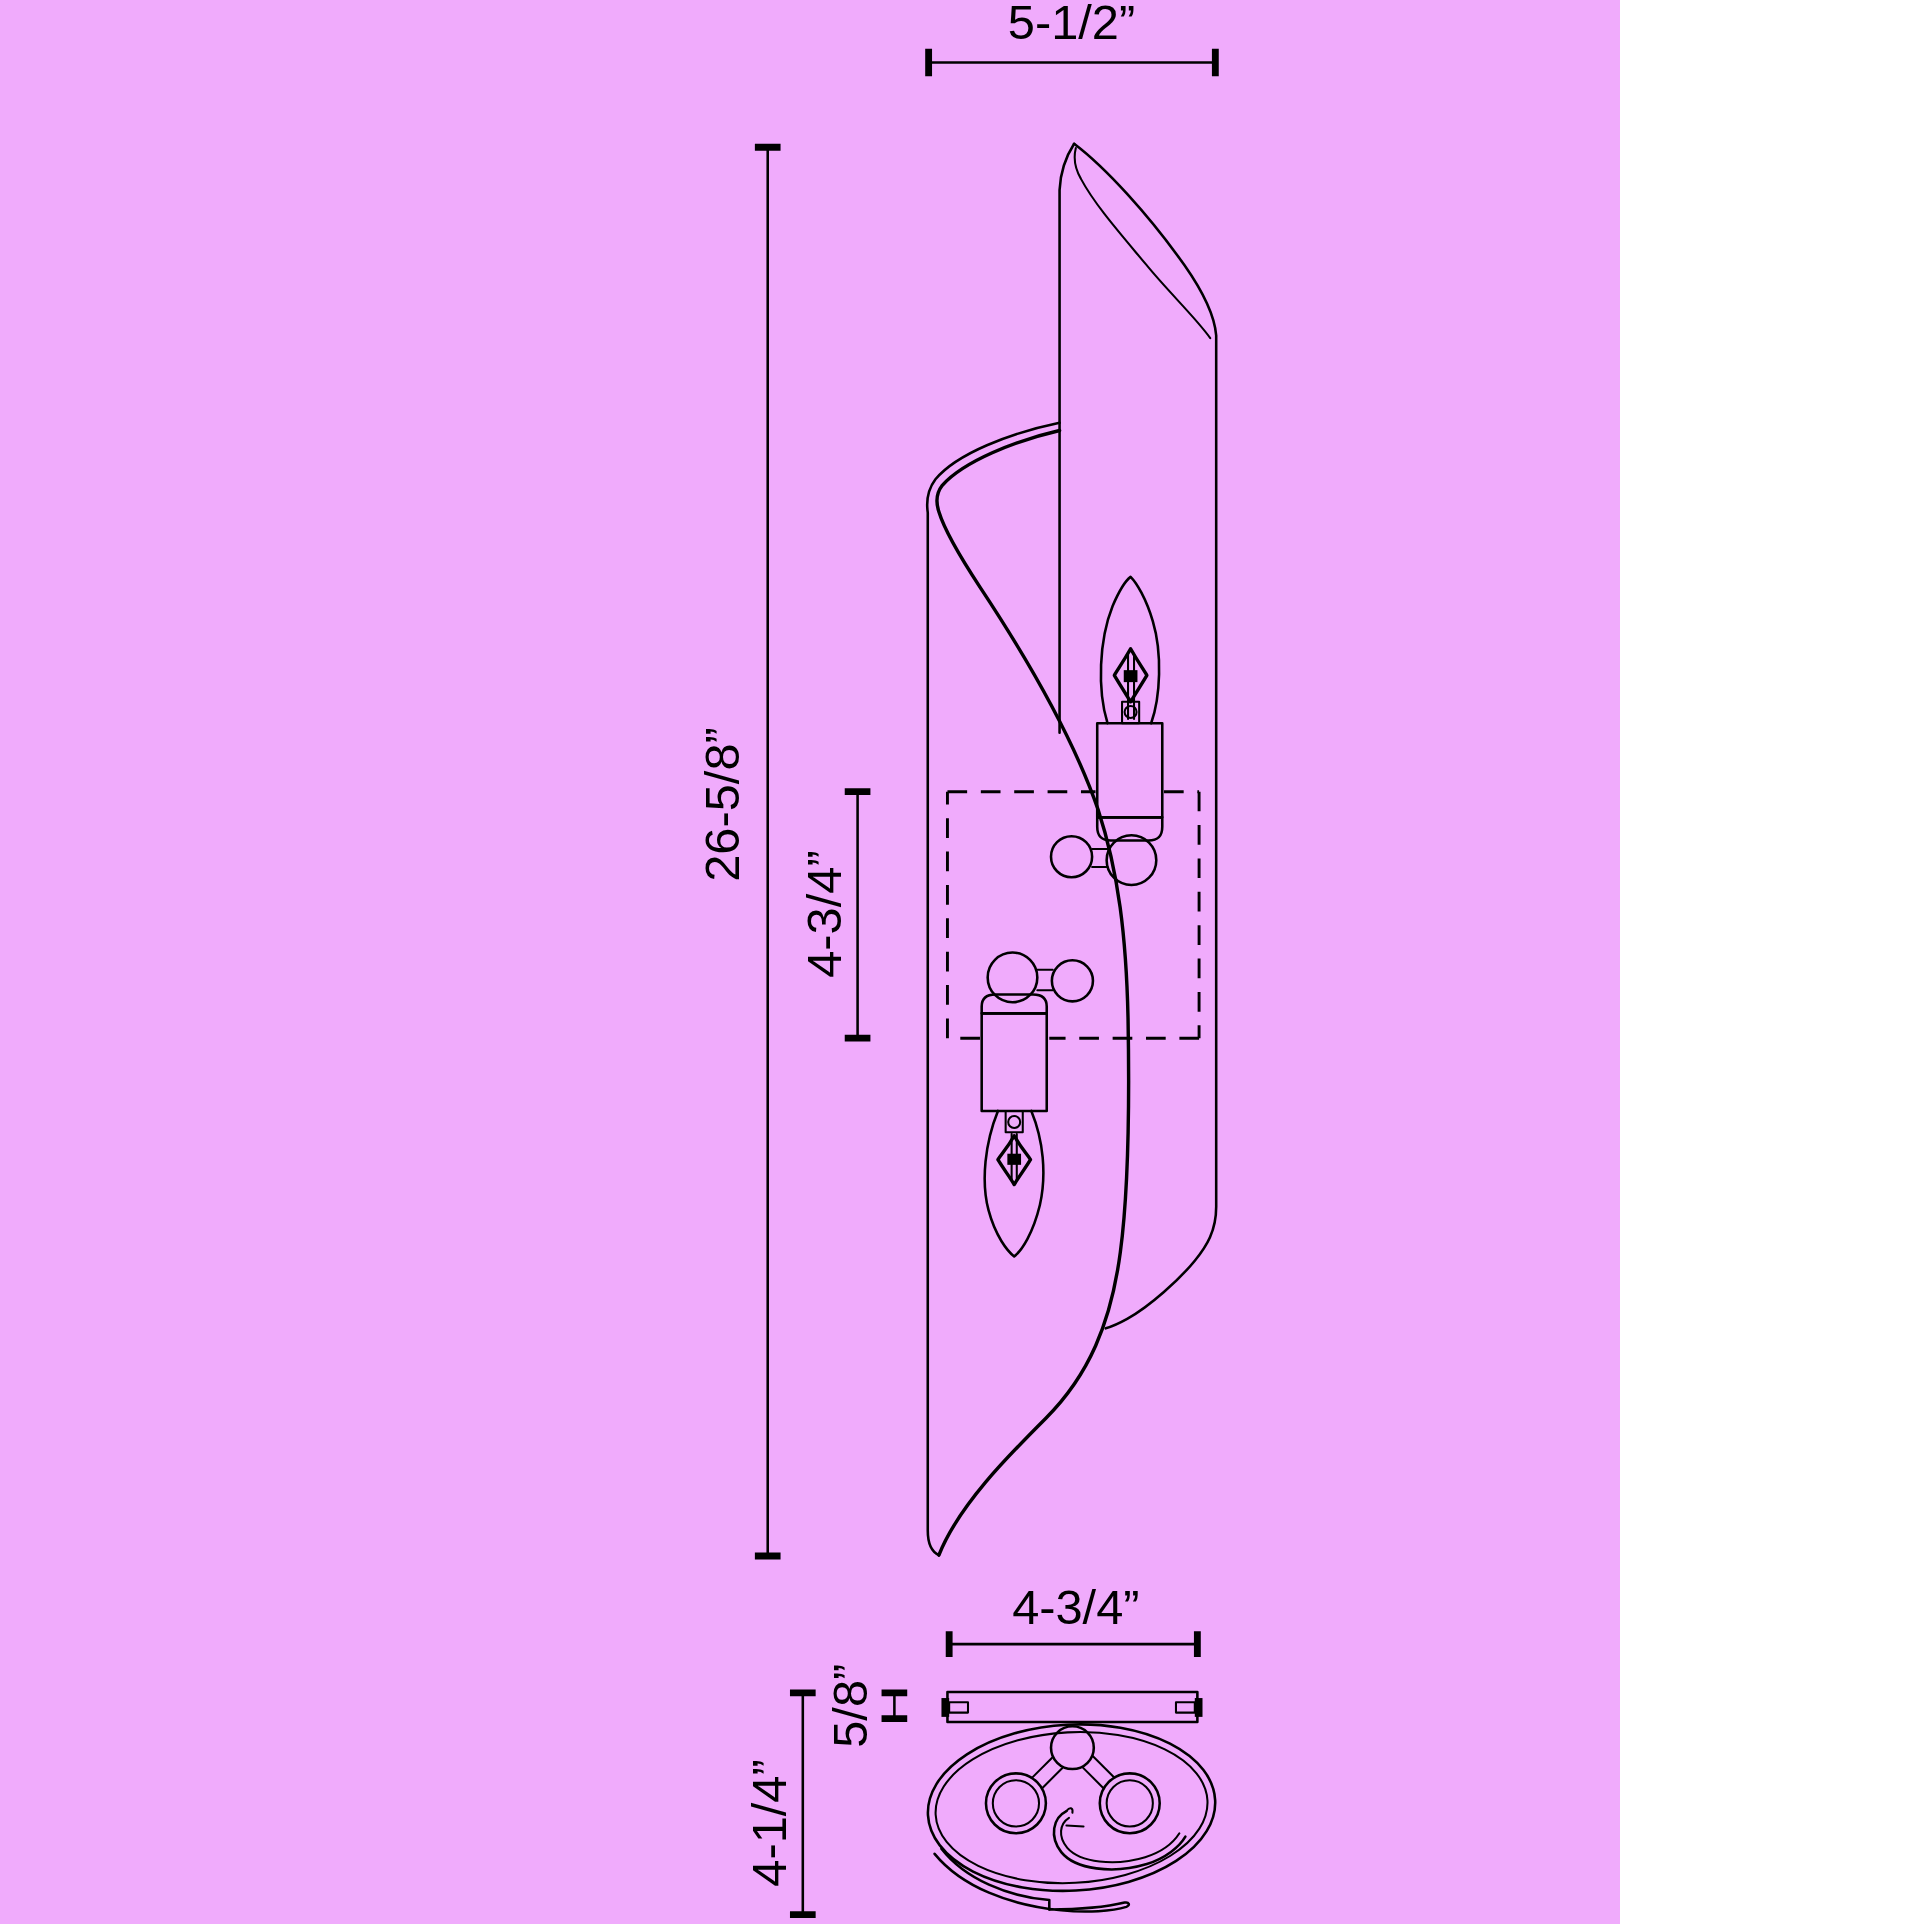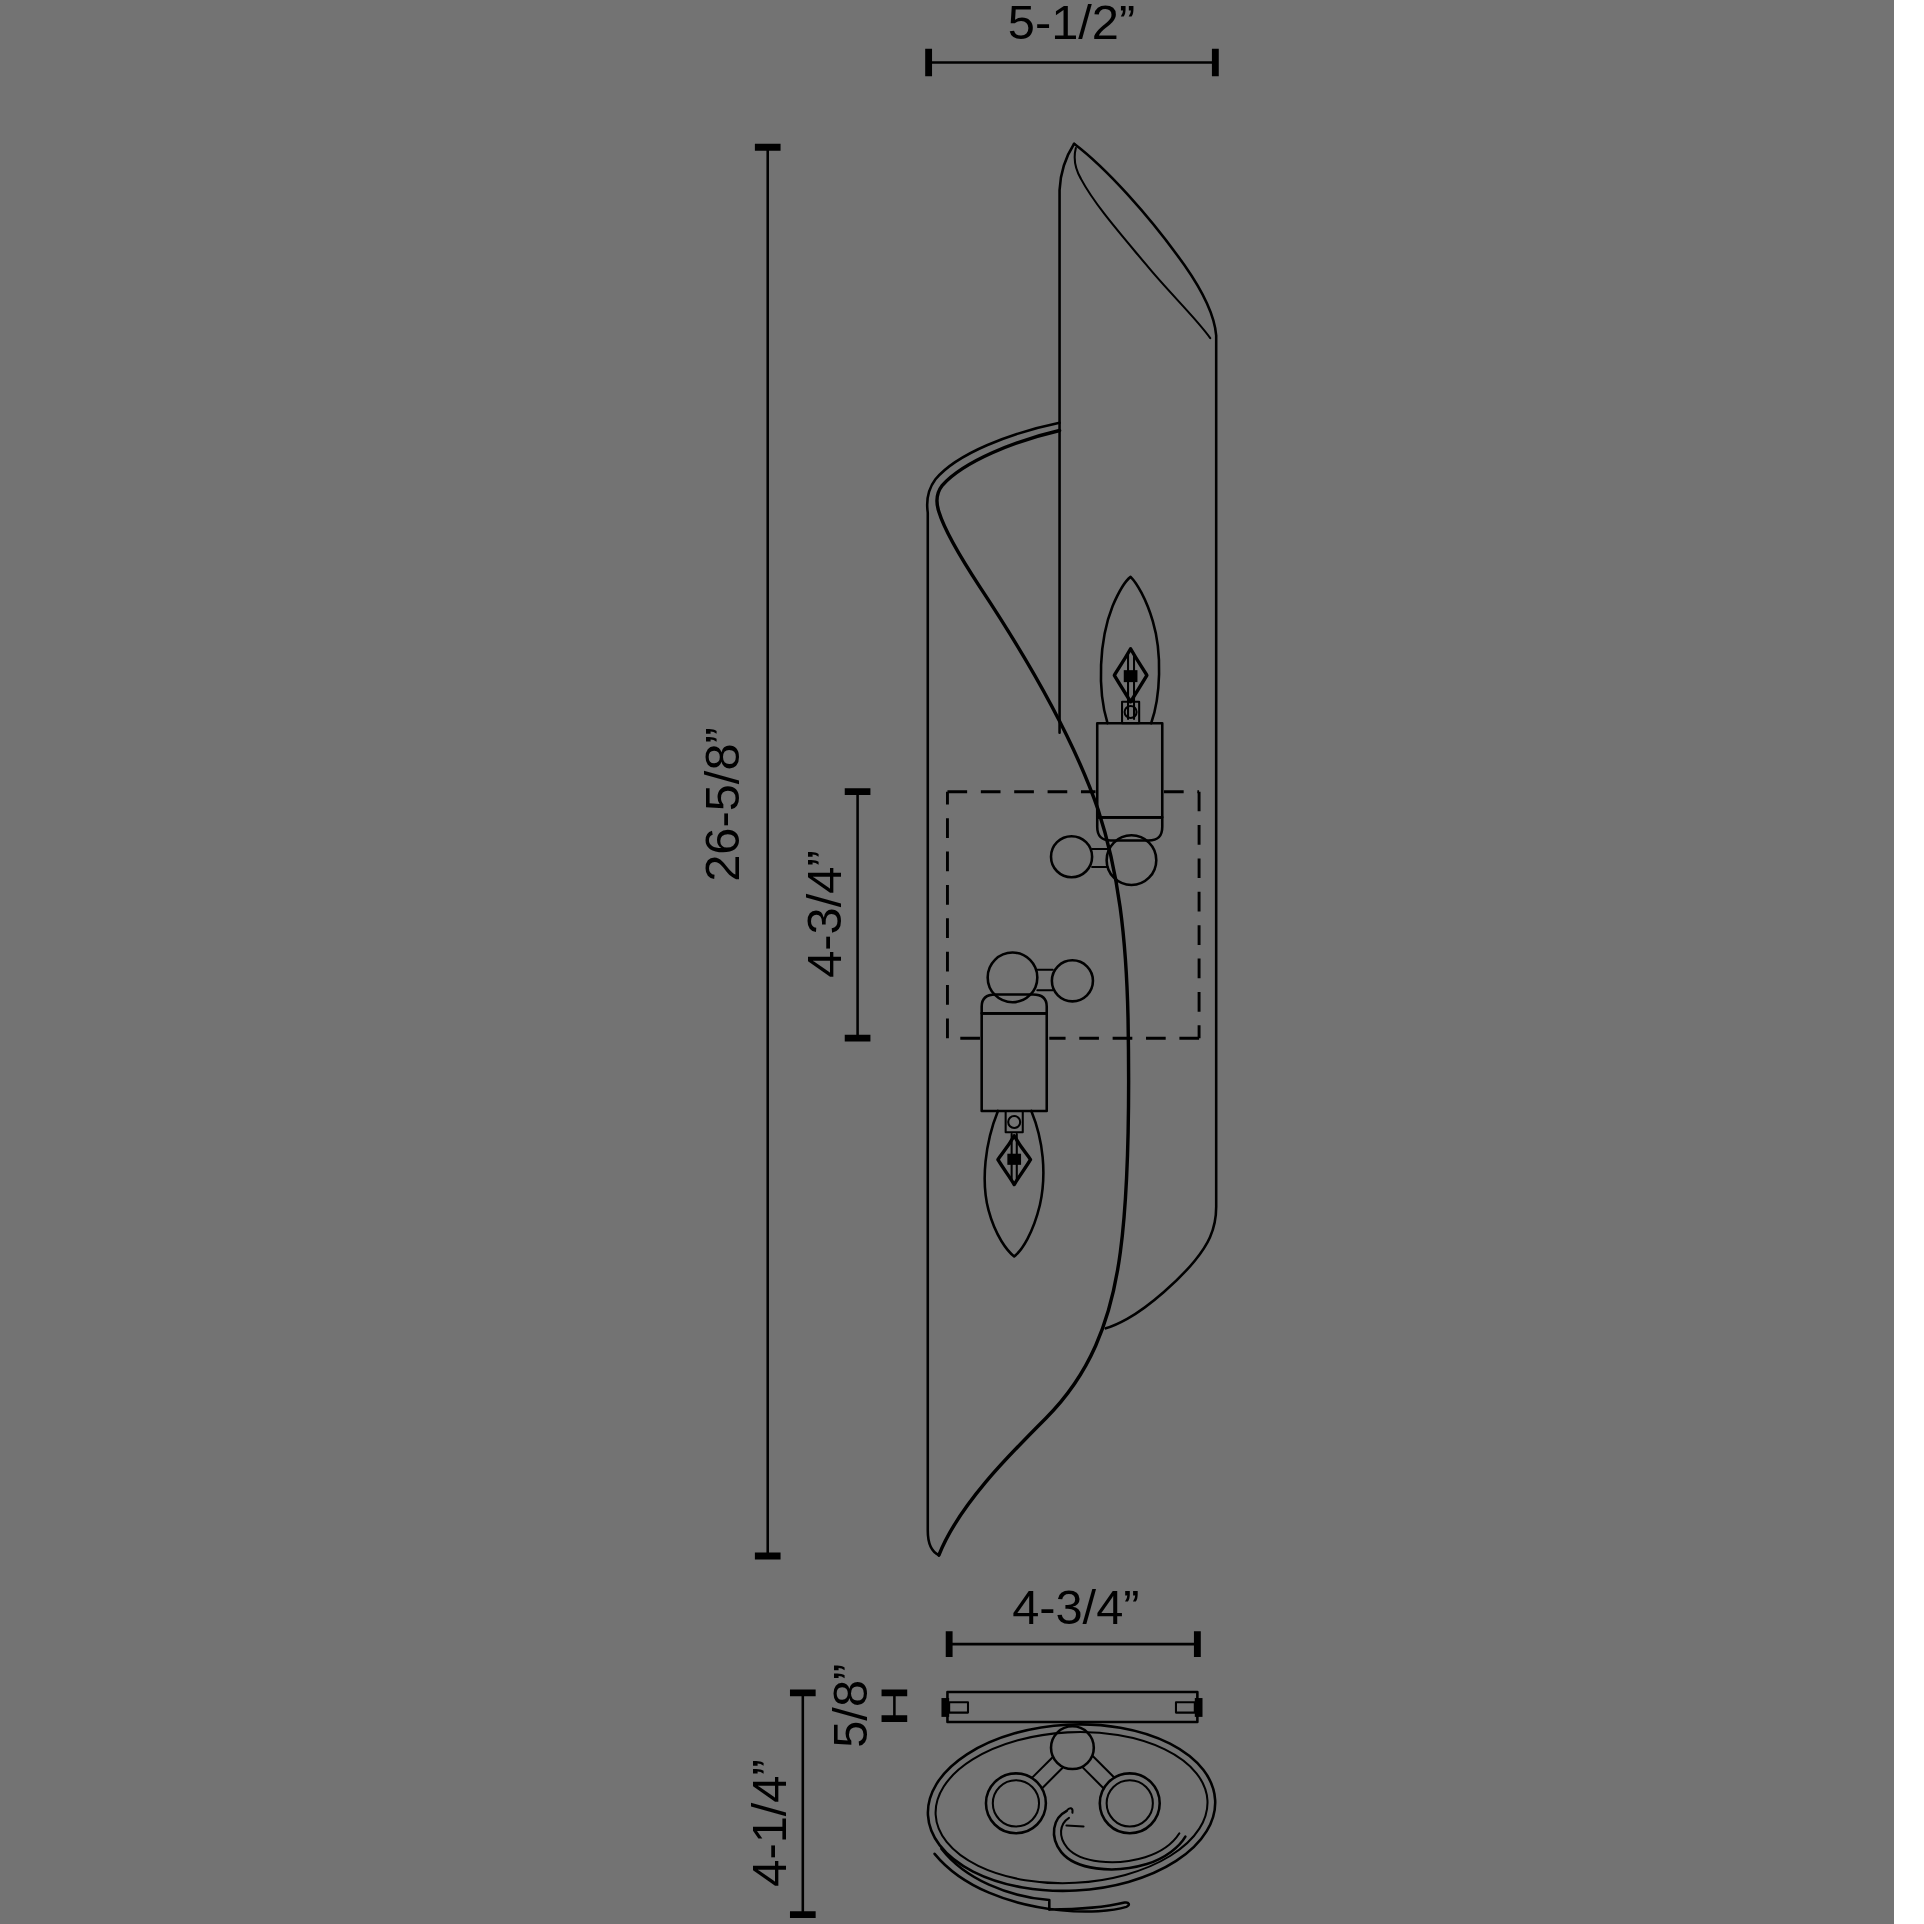--- a/index.html
+++ b/index.html
@@ -1,20 +1,20 @@
 <!DOCTYPE html>
 <html style="font-size:13.7px"><head>
 <meta charset="utf-8">
 <style>
   html, body { margin: 0; padding: 0; background: #ffffff; }
   .canvas {
     position: relative;
-    width: 1894px;
+    width: 1620px;
     height: 1924px;
-    background: #737373;
+    background: #f0abfc;
     font-family: "Liberation Sans", sans-serif;
   }
   svg { display: block; }
   .outline   { fill: none; stroke: #000000; stroke-width: 3;   stroke-linecap: round; stroke-linejoin: round; }
   .outline-b { fill: none; stroke: #000000; stroke-width: 4;   stroke-linecap: round; stroke-linejoin: round; }
   .thin      { fill: none; stroke: #000000; stroke-width: 2.4; stroke-linecap: round; stroke-linejoin: round; }
   .dash      { fill: none; stroke: #000000; stroke-width: 3.4; stroke-dasharray: 23 16; }
   .dimline   { fill: none; stroke: #000000; stroke-width: 3; }
   .tick      { fill: none; stroke: #000000; stroke-width: 8; }
   .dimtext   { fill: #000000; font-size: 57px; letter-spacing: 0px; }

